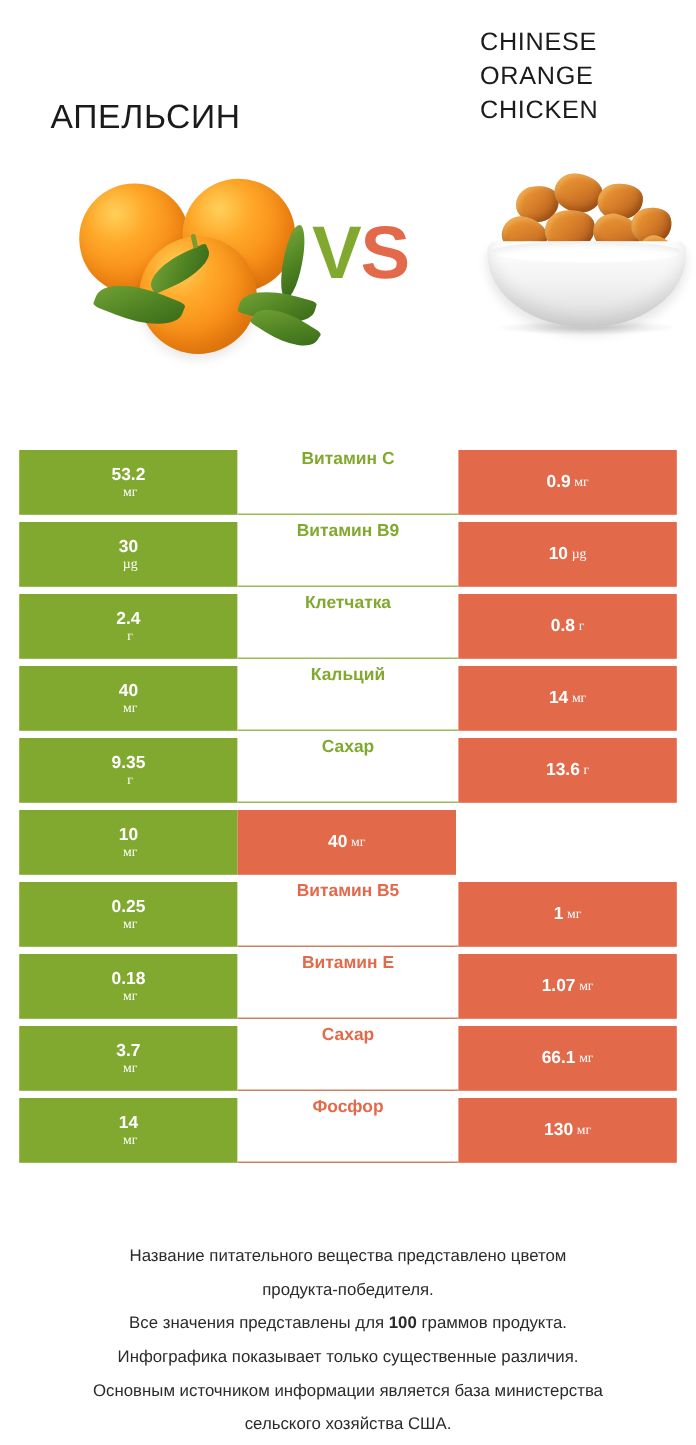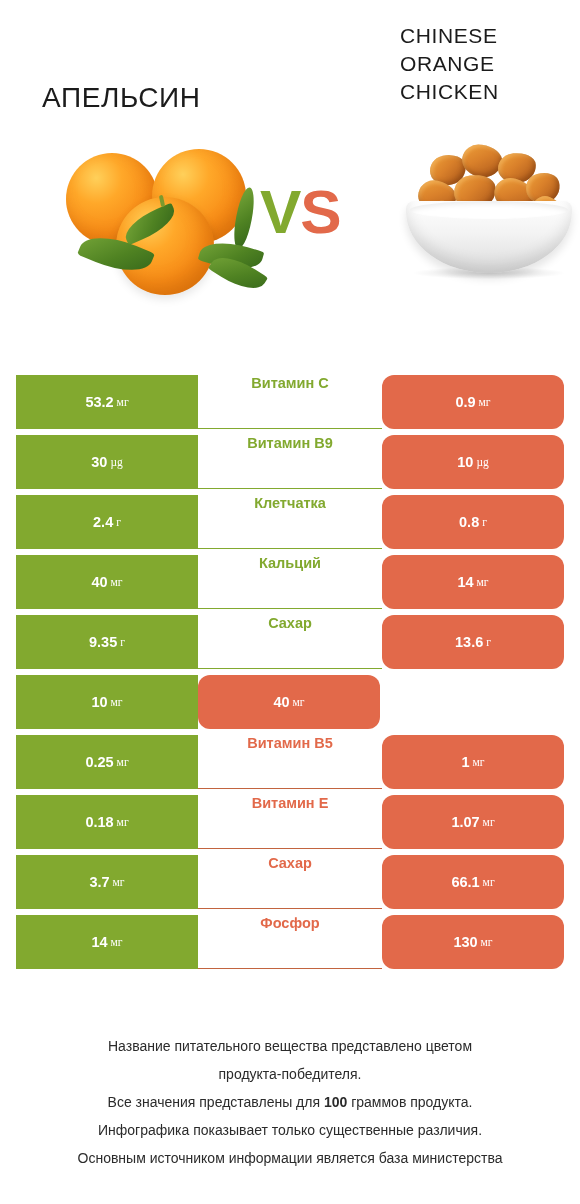--- a/index.html
+++ b/index.html
@@ -163,22 +163,22 @@
   .cell-left, .cell-right {
     width: 182px;
     display: flex;
     align-items: center;
     justify-content: center;
     color: #ffffff;
     font-size: 14.5px;
     font-weight: 700;
     box-sizing: border-box;
   }
-  .cell-left  { background: #82a92f; }
-  .cell-right { background: #e2694a; border-radius: 12px; }
+  .cell-left  { background: #82a92f; flex-direction: column; }
+  .cell-right { background: #e2694a; }
   .cell-mid {
     flex: 1;
     display: flex;
     align-items: flex-start;
     justify-content: center;
     background: #ffffff;
     font-size: 14.5px;
     font-weight: 700;
     box-sizing: border-box;
     border-bottom: 1px solid #82a92f;
@@ -395,13 +395,14 @@
   </div>
 
 </div>
 
 <div class="footer">
   <p>Название питательного вещества представлено цветом</p>
   <p>продукта-победителя.</p>
   <p><span>Все значения представлены для </span><span class="em">100</span><span> граммов продукта.</span></p>
   <p>Инфографика показывает только существенные различия.</p>
   <p>Основным источником информации является база министерства</p>
+  <p>сельского хозяйства США.</p>
 </div>
 
 </body></html>

